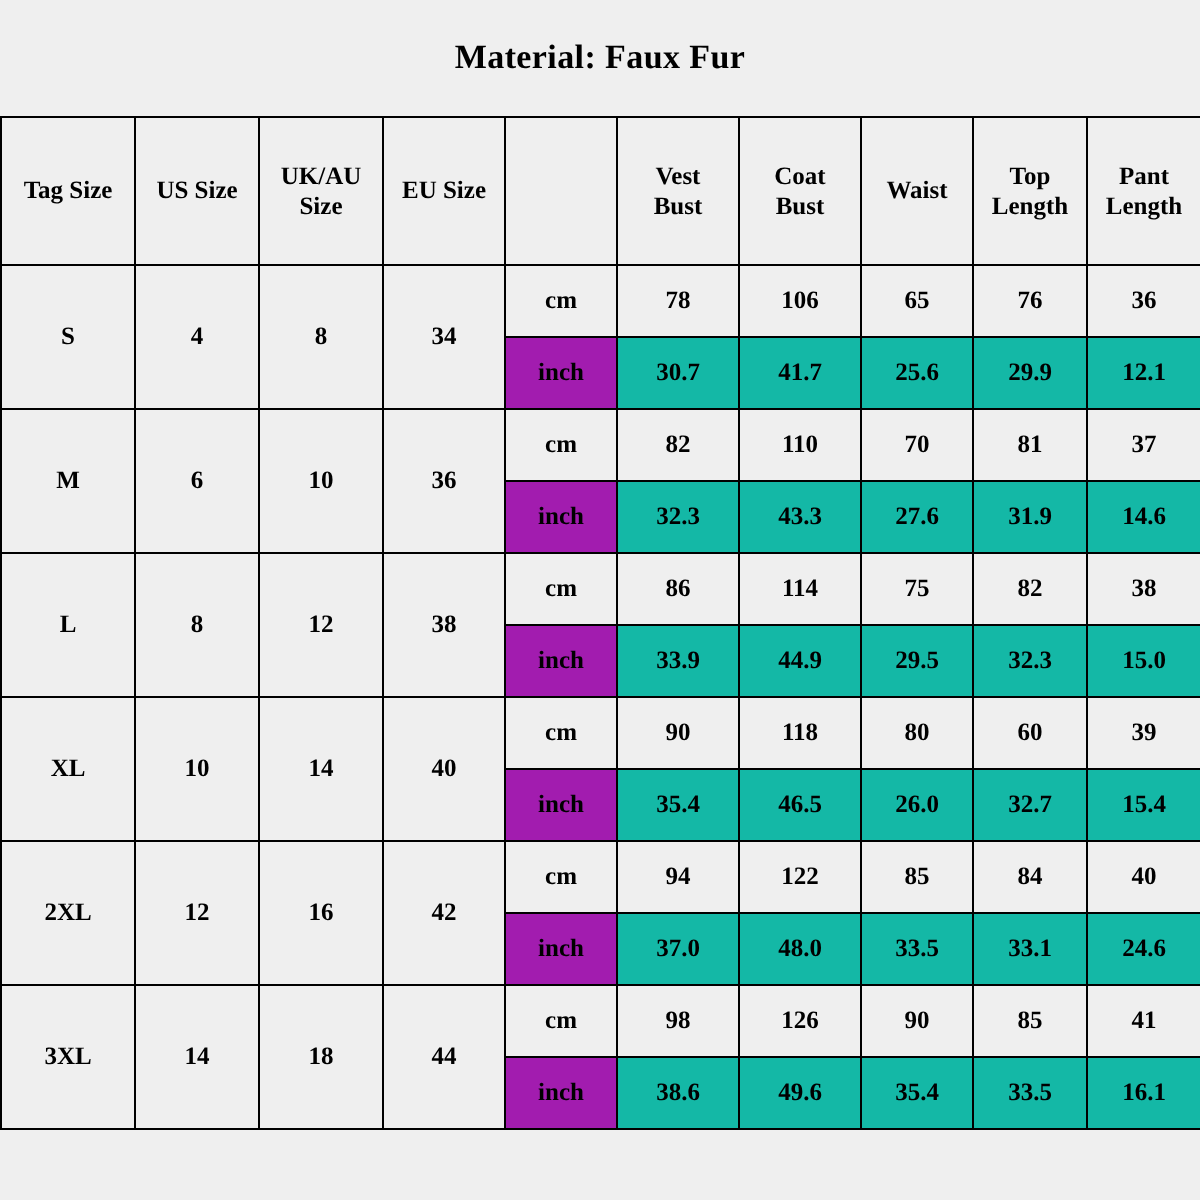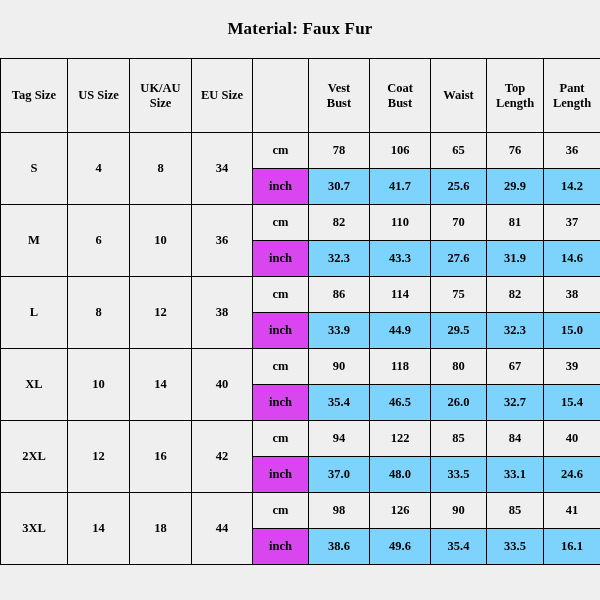--- a/index.html
+++ b/index.html
@@ -66,23 +66,23 @@
 
   tbody tr { height: 36px; }
   td.size-label {
     font-size: 14px;
   }
   td.unit {
     font-size: 12.5px;
   }
   tr.inch-row td.val,
   tr.inch-row td.unit {
-    background: #7dd3fc;
-  }
-  tr.inch-row td.unit { background: #d946ef; }
+    background: #14b8a6;
+  }
+  tr.inch-row td.unit { background: #a21caf; }
 </style>
 </head>
 <body>
 
 <div id="sheet">
 
   <div id="title">Material: Faux Fur</div>
 
   <table class="size-table">
     <colgroup>
@@ -139,21 +139,21 @@
         <td class="val">65</td>
         <td class="val">76</td>
         <td class="val">36</td>
       </tr>
       <tr class="inch-row">
         <td class="unit">inch</td>
         <td class="val">30.7</td>
         <td class="val">41.7</td>
         <td class="val">25.6</td>
         <td class="val">29.9</td>
-        <td class="val">14.2</td>
+        <td class="val">12.1</td>
       </tr>
 
       <tr class="cm-row">
         <td class="size-label" rowspan="2">M</td>
         <td rowspan="2">6</td>
         <td rowspan="2">10</td>
         <td rowspan="2">36</td>
         <td class="unit">cm</td>
         <td class="val">82</td>
         <td class="val">110</td>
@@ -193,21 +193,21 @@
 
       <tr class="cm-row">
         <td class="size-label" rowspan="2">XL</td>
         <td rowspan="2">10</td>
         <td rowspan="2">14</td>
         <td rowspan="2">40</td>
         <td class="unit">cm</td>
         <td class="val">90</td>
         <td class="val">118</td>
         <td class="val">80</td>
-        <td class="val">67</td>
+        <td class="val">60</td>
         <td class="val">39</td>
       </tr>
       <tr class="inch-row">
         <td class="unit">inch</td>
         <td class="val">35.4</td>
         <td class="val">46.5</td>
         <td class="val">26.0</td>
         <td class="val">32.7</td>
         <td class="val">15.4</td>
       </tr>

